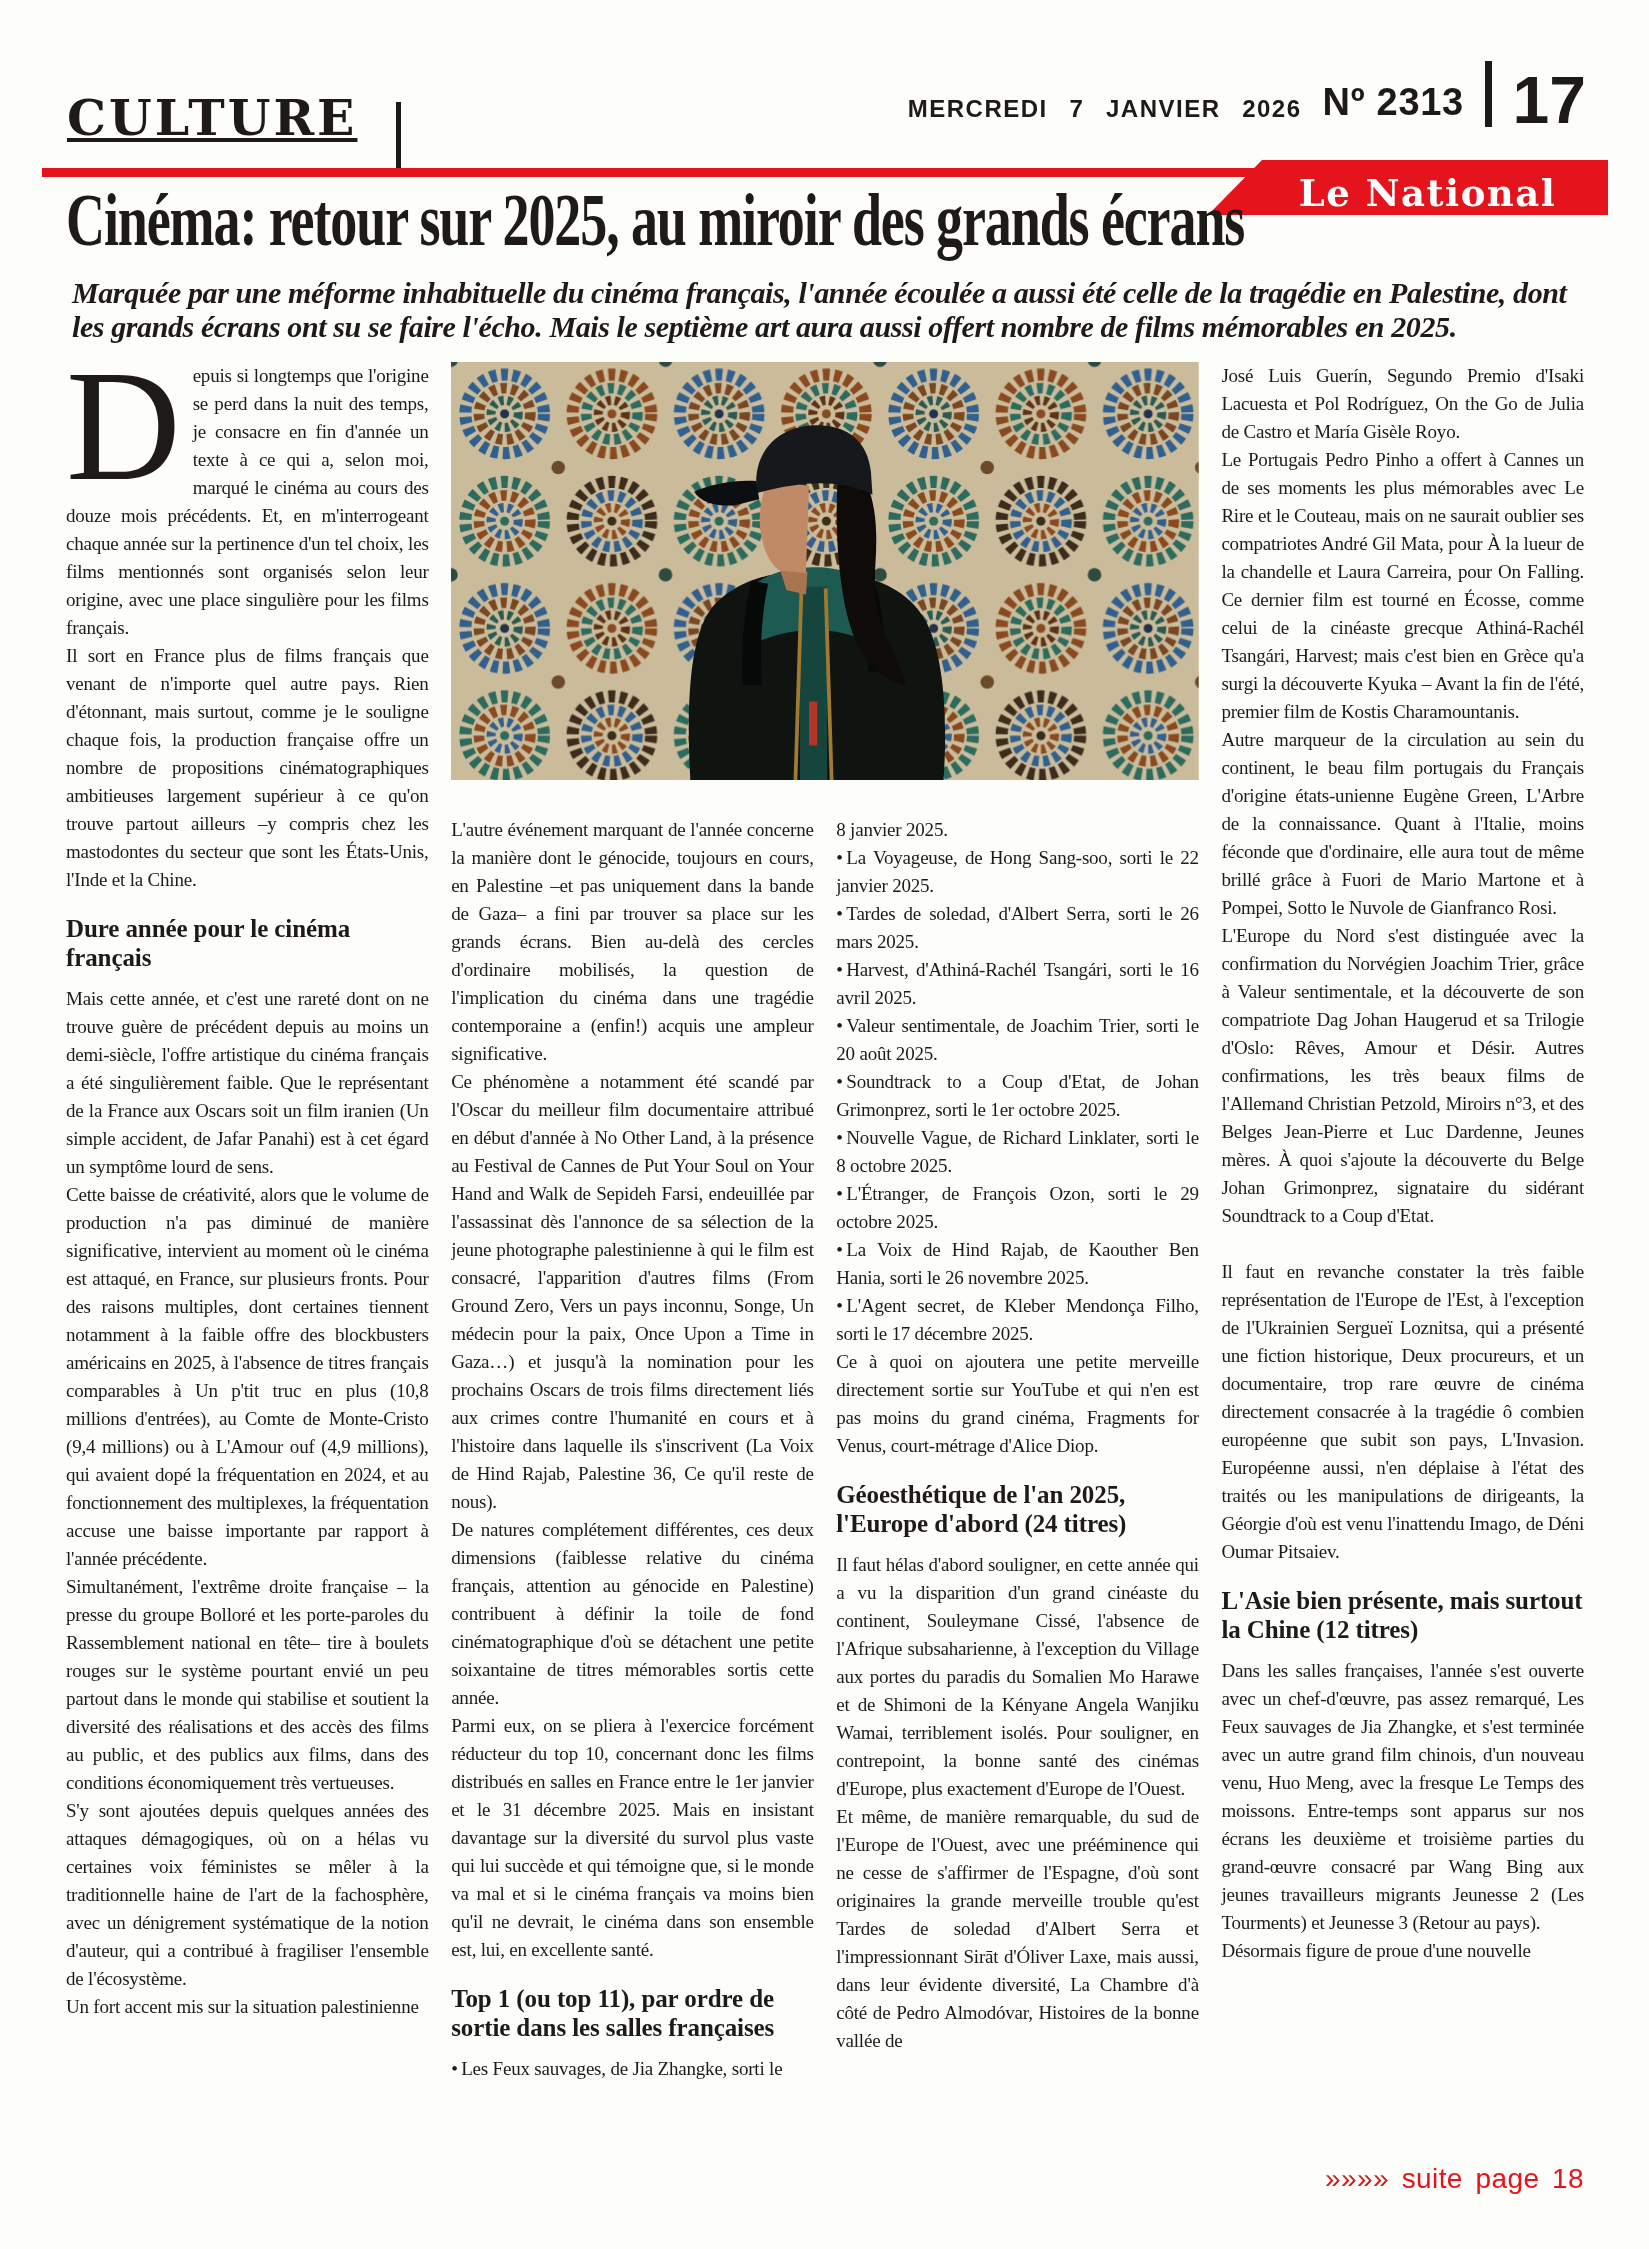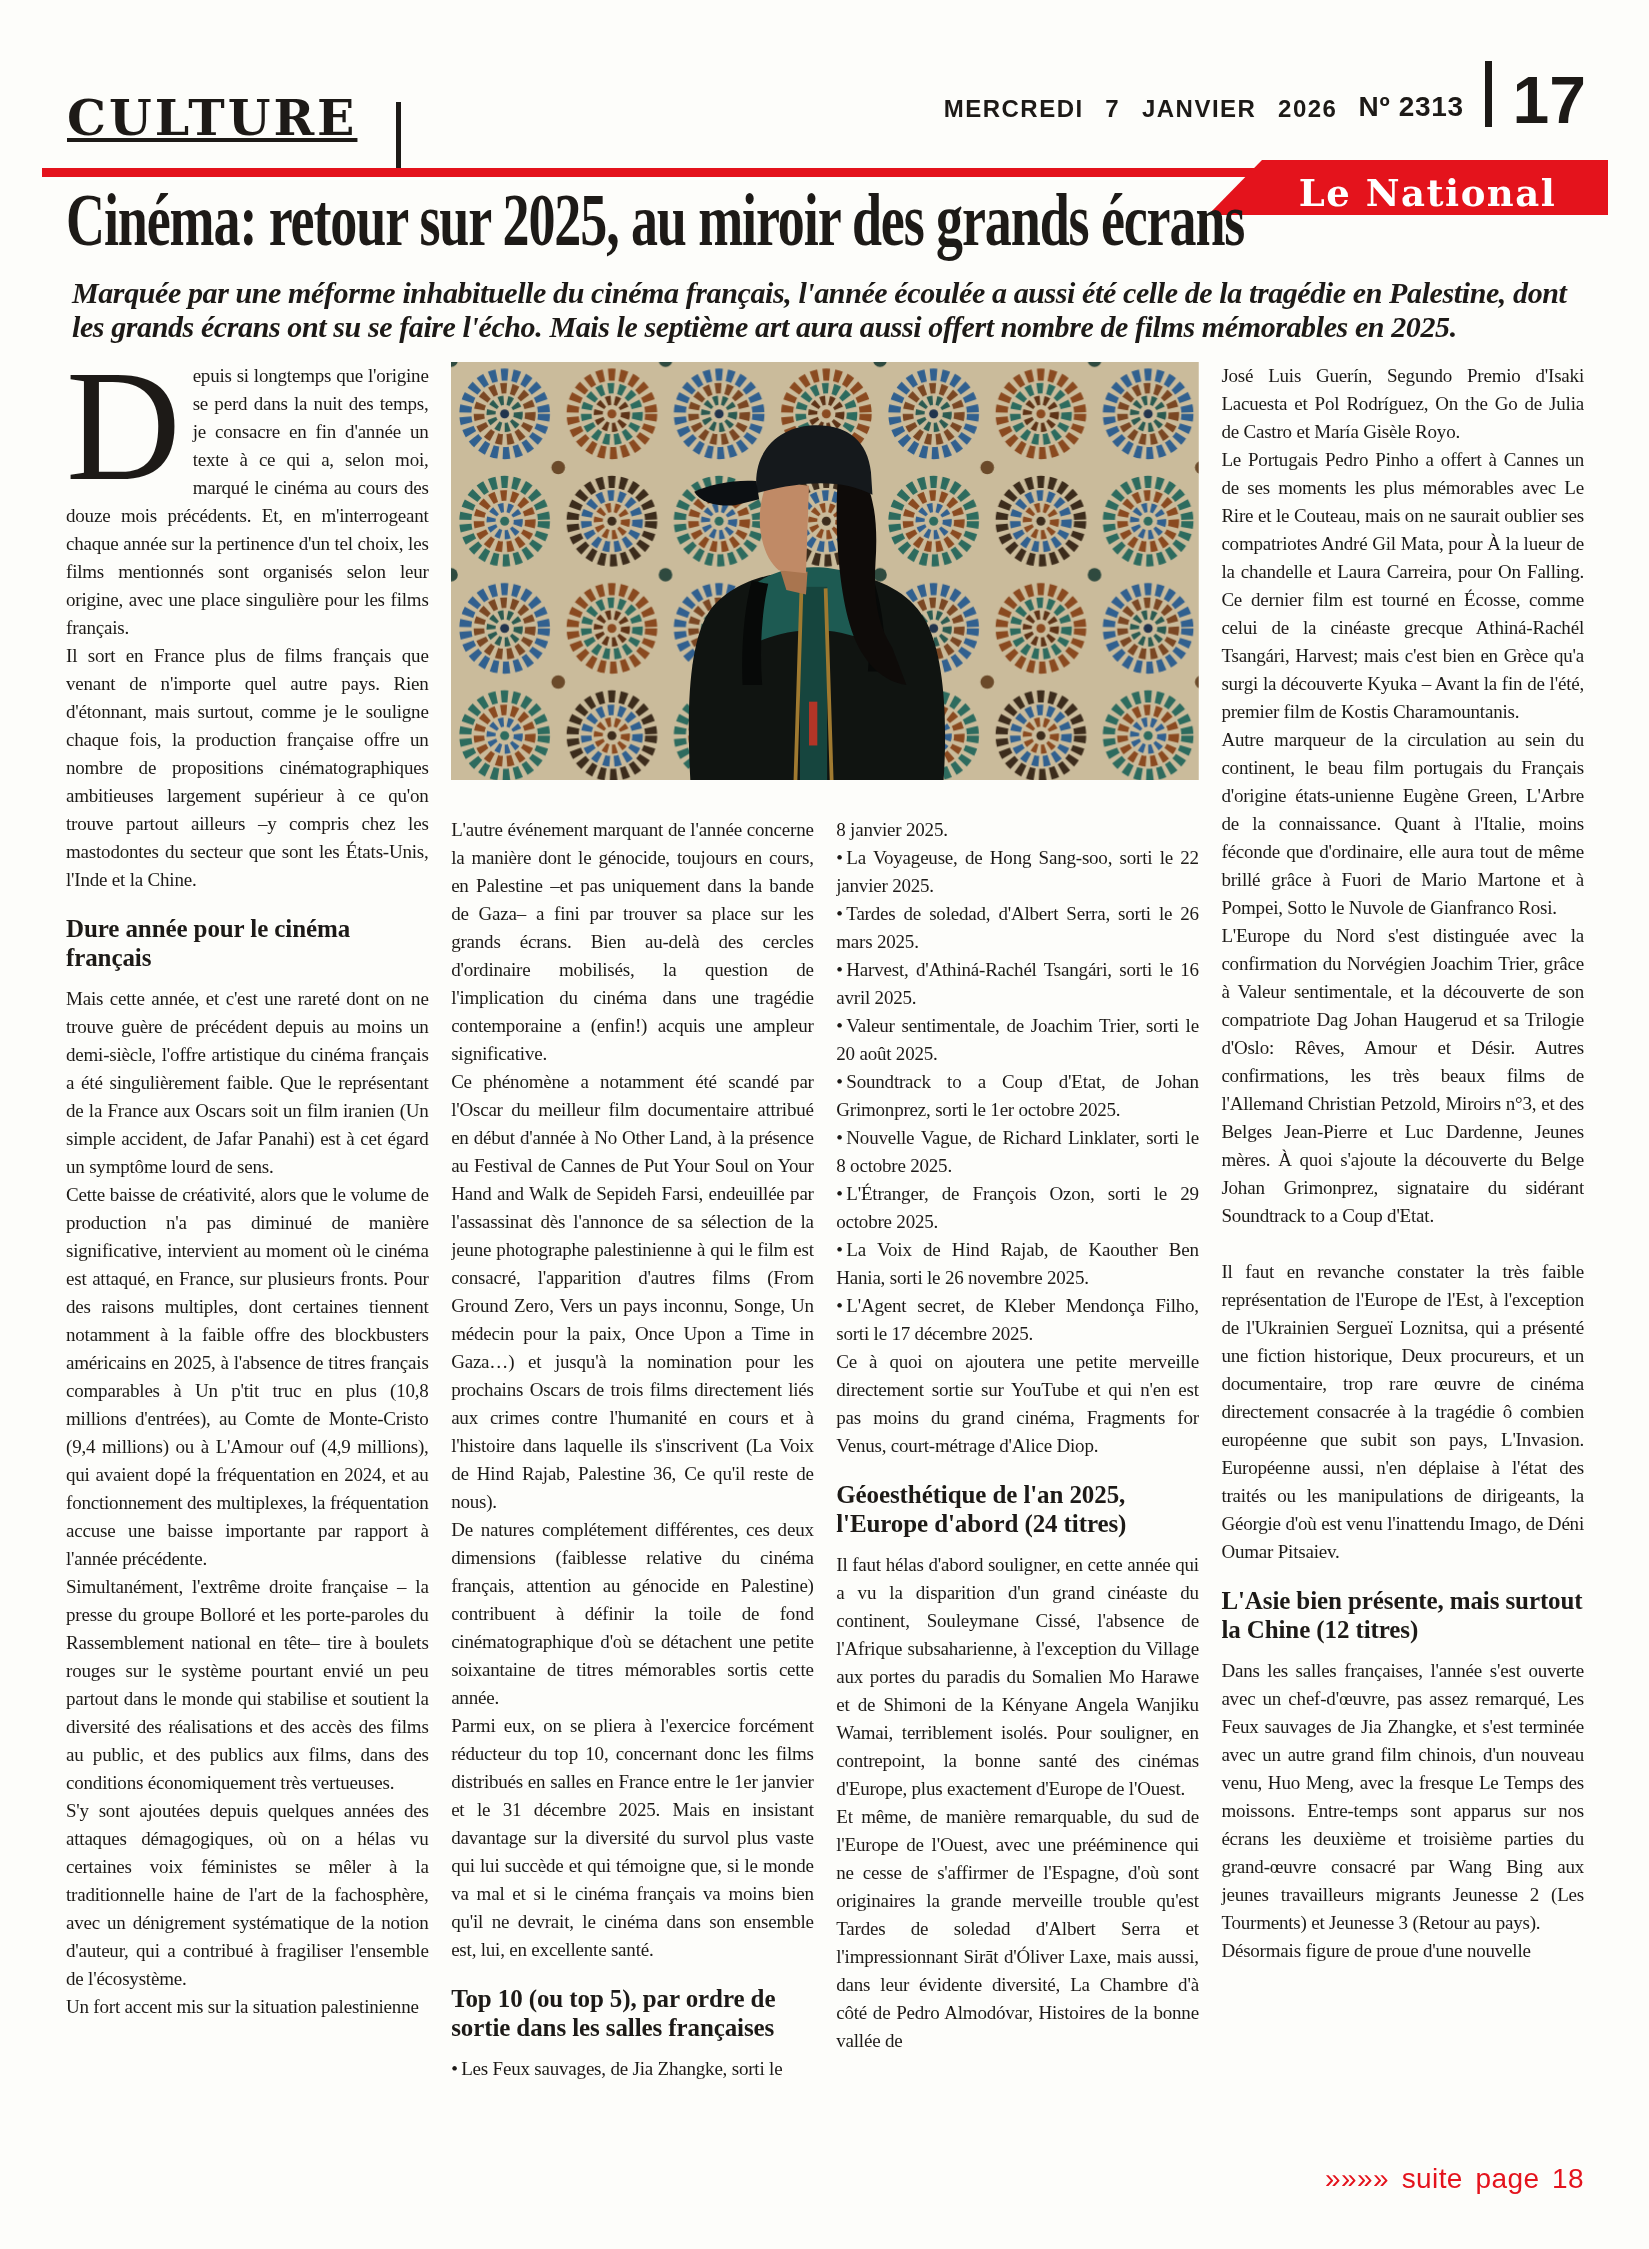--- a/index.html
+++ b/index.html
@@ -16,21 +16,21 @@
     font-family:"DejaVu Serif", serif;font-weight:700;font-size:49px;
     letter-spacing:3px;line-height:1;margin:0;text-decoration:underline;
   }
   .masthead-divider{position:absolute;left:396px;top:102px;width:5.2px;height:66px;background:var(--ink);}
   .masthead-right{
     position:absolute;right:64px;top:61px;height:66px;
     display:flex;align-items:flex-end;gap:21px;
     font-family:"Liberation Sans", sans-serif;font-weight:700;
   }
   .dateline{font-size:24px;letter-spacing:1.5px;word-spacing:13.5px;line-height:1;padding-bottom:6px;}
-  .issue-number{font-size:28px;letter-spacing:0.7px;line-height:1;padding-bottom:6px;}
+  .issue-number{font-size:38px;letter-spacing:0.7px;line-height:1;padding-bottom:6px;}
   .page-number-bar{width:6.7px;height:66px;background:var(--ink);}
   .page-number{font-size:66px;line-height:0.8;}
   .brand-banner{
     position:absolute;right:42px;top:112px;width:400px;height:55px;
     background:var(--red);
     clip-path:polygon(54px 0,100% 0,100% 100%,0 100%);
     display:flex;align-items:flex-end;justify-content:center;margin-top:48px;
   }
   .brand-banner span{
     font-family:"DejaVu Serif", serif;font-weight:700;font-size:37px;color:#fff;
@@ -167,21 +167,21 @@
           <path d="M404 162 C404 112 442 86 484 86 C526 86 552 108 556 148 L558 178 C520 158 470 158 404 176 Z" fill="#15191c"></path>
           <path d="M404 160 C376 158 344 164 322 174 C330 188 352 194 376 192 L408 184 Z" fill="#0c0f12"></path>
         </svg>
       </figure>
 
       <div class="col col-2">
           <p class="para">L'autre événement marquant de l'année concerne la manière dont le génocide, toujours en cours, en Palestine –et pas uniquement dans la bande de Gaza– a fini par trouver sa place sur les grands écrans. Bien au-delà des cercles d'ordinaire mobilisés, la question de l'implication du cinéma dans une tragédie contemporaine a (enfin!) acquis une ampleur significative.</p>
           <p class="para">Ce phénomène a notamment été scandé par l'Oscar du meilleur film documentaire attribué en début d'année à No Other Land, à la présence au Festival de Cannes de Put Your Soul on Your Hand and Walk de Sepideh Farsi, endeuillée par l'assassinat dès l'annonce de sa sélection de la jeune photographe palestinienne à qui le film est consacré, l'apparition d'autres films (From Ground Zero, Vers un pays inconnu, Songe, Un médecin pour la paix, Once Upon a Time in Gaza…) et jusqu'à la nomination pour les prochains Oscars de trois films directement liés aux crimes contre l'humanité en cours et à l'histoire dans laquelle ils s'inscrivent (La Voix de Hind Rajab, Palestine 36, Ce qu'il reste de nous).</p>
           <p class="para">De natures complétement différentes, ces deux dimensions (faiblesse relative du cinéma français, attention au génocide en Palestine) contribuent à définir la toile de fond cinématographique d'où se détachent une petite soixantaine de titres mémorables sortis cette année.</p>
           <p class="para">Parmi eux, on se pliera à l'exercice forcément réducteur du top 10, concernant donc les films distribués en salles en France entre le 1er janvier et le 31 décembre 2025. Mais en insistant davantage sur la diversité du survol plus vaste qui lui succède et qui témoigne que, si le monde va mal et si le cinéma français va moins bien qu'il ne devrait, le cinéma dans son ensemble est, lui, en excellente santé.</p>
-          <h3 class="subhead">Top 10 (ou top 5), par ordre de sortie dans les salles françaises</h3>
+          <h3 class="subhead">Top 1 (ou top 11), par ordre de sortie dans les salles françaises</h3>
           <p class="para bullet-item">Les Feux sauvages, de Jia Zhangke, sorti le</p>
         </div>
       <div class="col col-3">
           <p class="para">8 janvier 2025.</p>
           <p class="para bullet-item">La Voyageuse, de Hong Sang-soo, sorti le 22 janvier 2025.</p>
           <p class="para bullet-item">Tardes de soledad, d'Albert Serra, sorti le 26 mars 2025.</p>
           <p class="para bullet-item">Harvest, d'Athiná-Rachél Tsangári, sorti le 16 avril 2025.</p>
           <p class="para bullet-item">Valeur sentimentale, de Joachim Trier, sorti le 20 août 2025.</p>
           <p class="para bullet-item">Soundtrack to a Coup d'Etat, de Johan Grimonprez, sorti le 1er octobre 2025.</p>
           <p class="para bullet-item">Nouvelle Vague, de Richard Linklater, sorti le 8 octobre 2025.</p>

